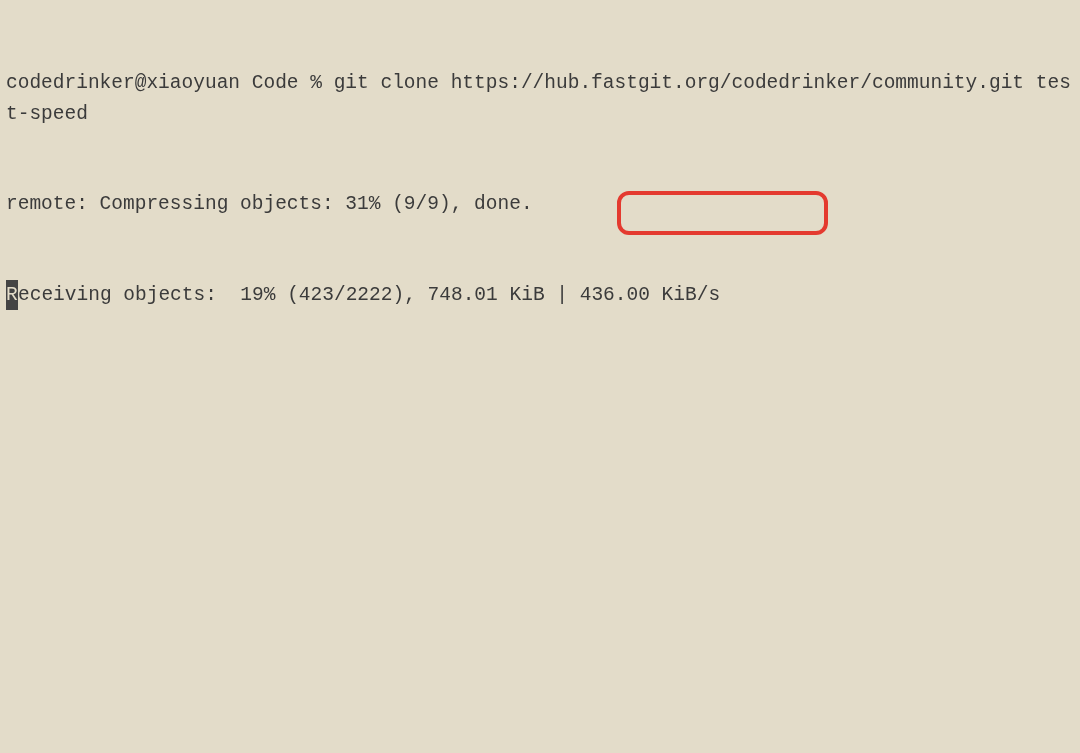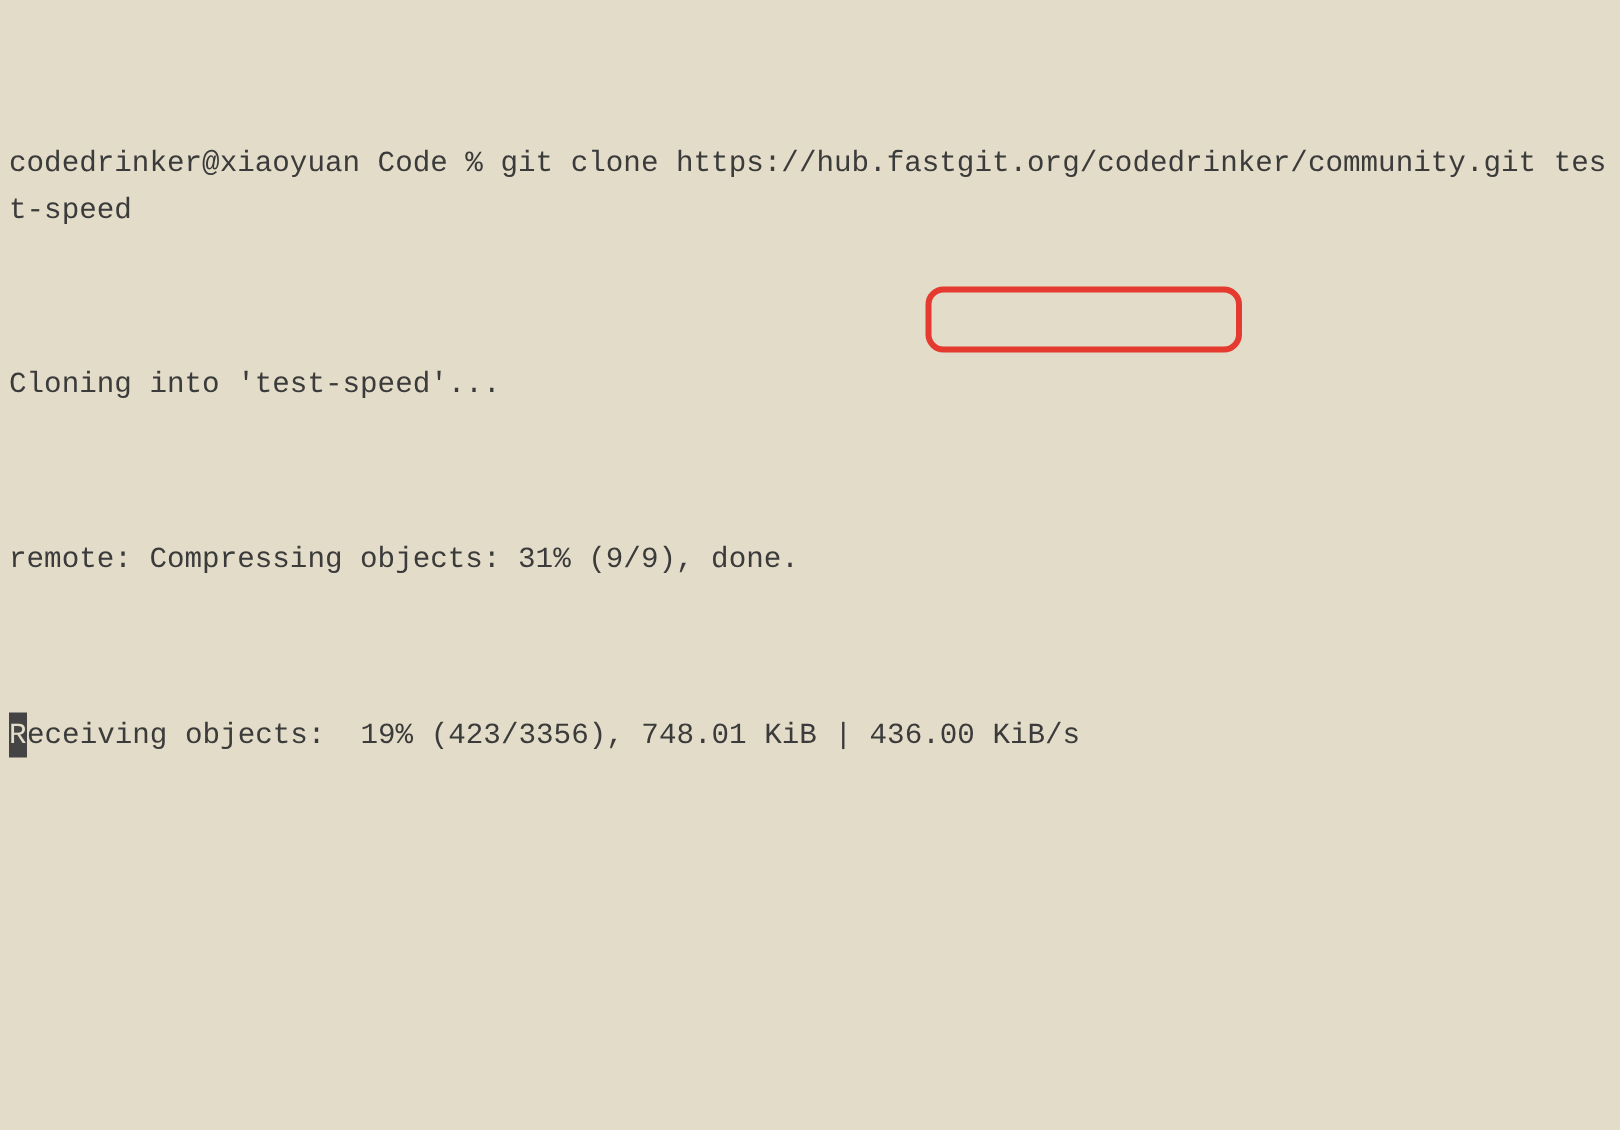--- a/index.html
+++ b/index.html
@@ -18,38 +18,36 @@
       padding: 8px 6px;
       position: relative;
       overflow: hidden;
     }
     .terminal {
       white-space: pre-wrap;
       word-break: break-all;
     }
     .line {
       display: block;
-      margin-top: 26px;
     }
     .cursor {
       display: inline-block;
       background-color: #444444;
       color: #e3dcc9;
       width: 12px;
     }
     .highlight-box {
       position: absolute;
       border: 4px solid #e43a2f;
       border-radius: 12px;
       pointer-events: none;
     }
   </style>
 </head>
 <body>
 
 <div class="terminal">
   <span class="line">codedrinker@xiaoyuan Code % git clone https://hub.fastgit.org/codedrinker/community.git test-speed</span>
-  <span class="line">Cloning into 'test-speed'...</span>
   <span class="line">remote: Compressing objects: 31% (9/9), done.</span>
-  <span class="line"><span class="cursor">R</span><span>eceiving objects:  19% (423/3356), 748.01 KiB | 436.00 KiB/s</span></span>
+  <span class="line"><span class="cursor">R</span><span>eceiving objects:  19% (423/2222), 748.01 KiB | 436.00 KiB/s</span></span>
 </div>
 
 <div class="highlight-box" style="top: 191px; left: 617px; width: 211px; height: 44px;"></div>
 
 </body></html>

